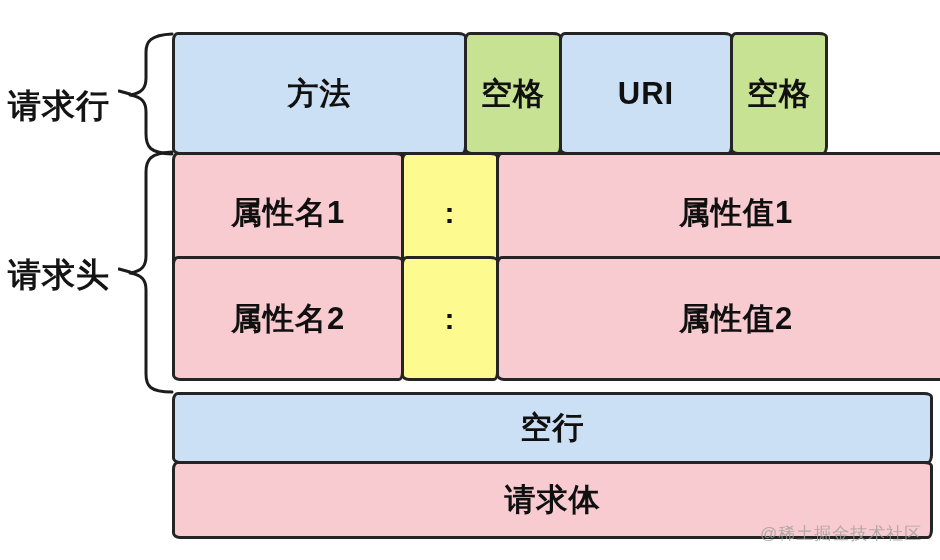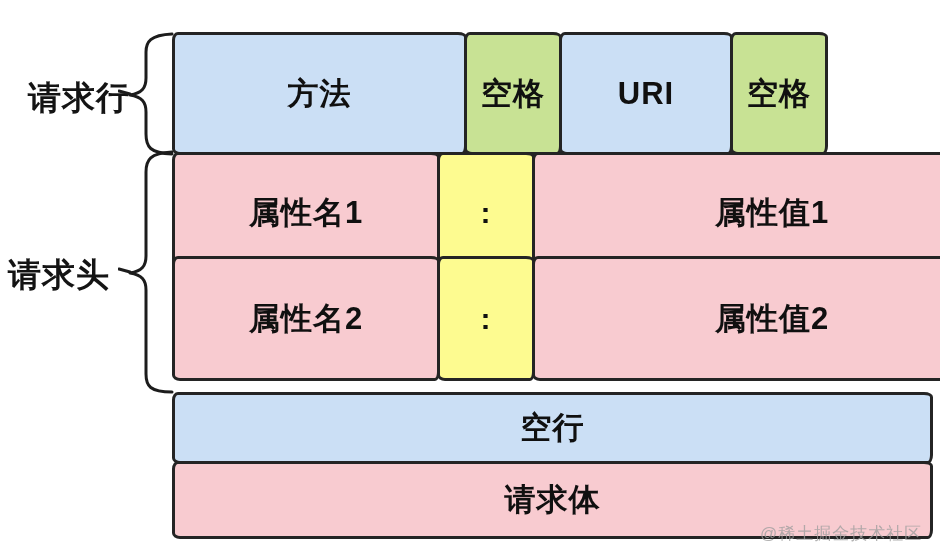--- a/index.html
+++ b/index.html
@@ -20,21 +20,21 @@
   .side-label {
     position: absolute;
     left: 8px;
     width: 112px;
     font-size: 33px;
     font-weight: 600;
     color: #141414;
     letter-spacing: 1px;
     white-space: nowrap;
   }
-  .label-line { top: 76px; margin-left: 20px; }
+  .label-line { top: 84px; }
   .label-head { top: 253px; }
 
   
   .brace { position: absolute; }
   .brace-line { left: 118px; top: 28px; }
   .brace-head { left: 118px; top: 146px; }
   .brace path {
     fill: none;
     stroke: #1c1c1c;
     stroke-width: 3;
@@ -71,21 +71,21 @@
 
   .blue   { background: #cbdff5; }
   .green  { background: #c8e294; }
   .pink   { background: #f8cbd0; }
   .yellow { background: #fdfb90; }
 
   .w-method  { width: 295px; }
   .w-space   { width: 98px;  }
   .w-uri     { width: 174px; }
   .w-version { width: 159px; }
-  .w-name    { width: 268px; }
+  .w-name    { width: 232px; }
   .w-value   { width: 480px; }
   .w-full    { width: 761px; }
 
   .colon { font-size: 30px; font-weight: 700; }
 
   
   .watermark {
     position: absolute;
     left: 760px;
     top: 522px;

